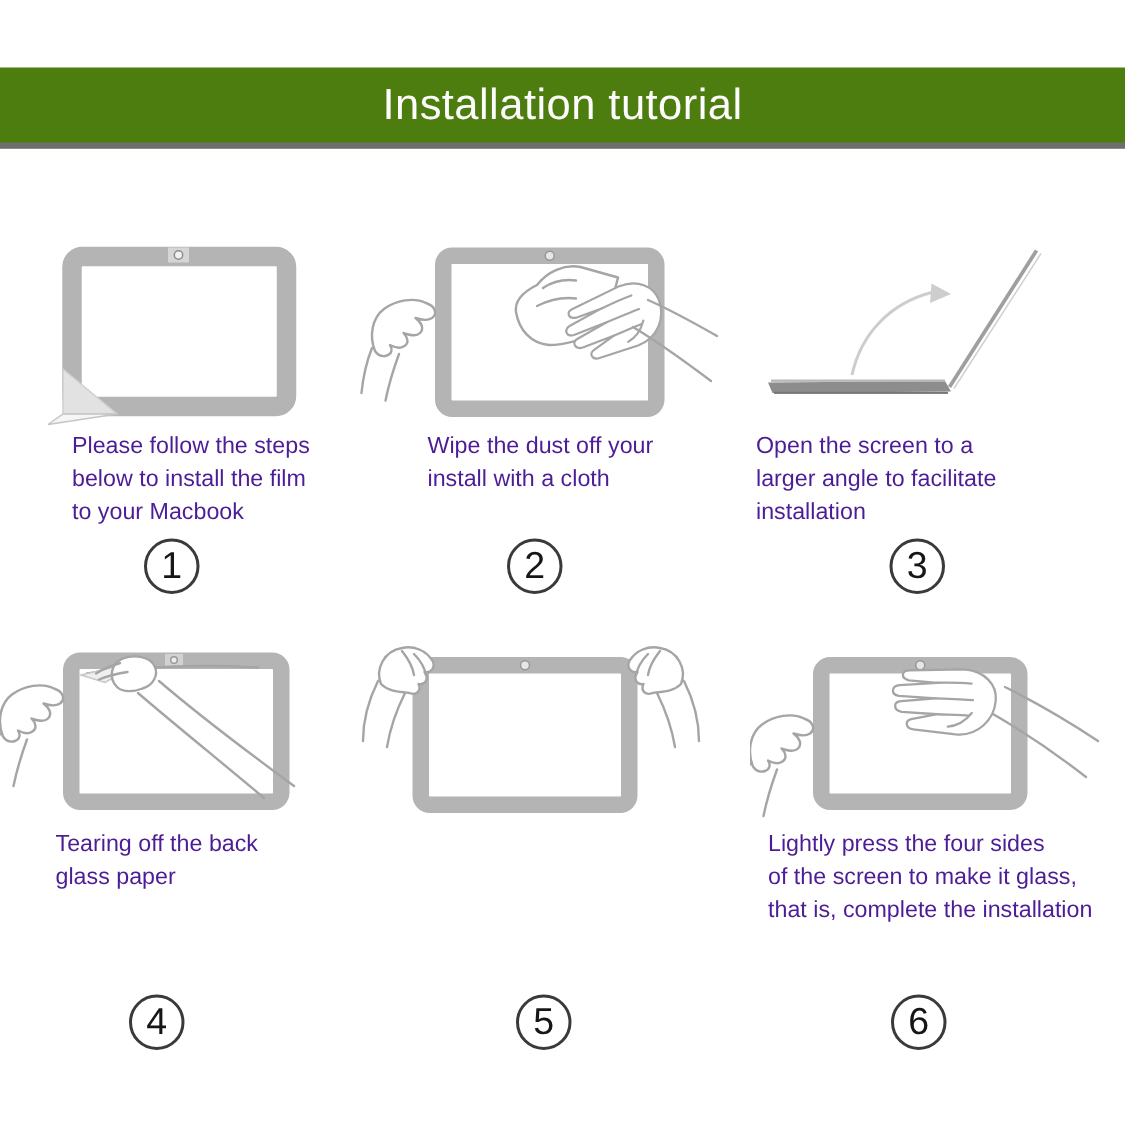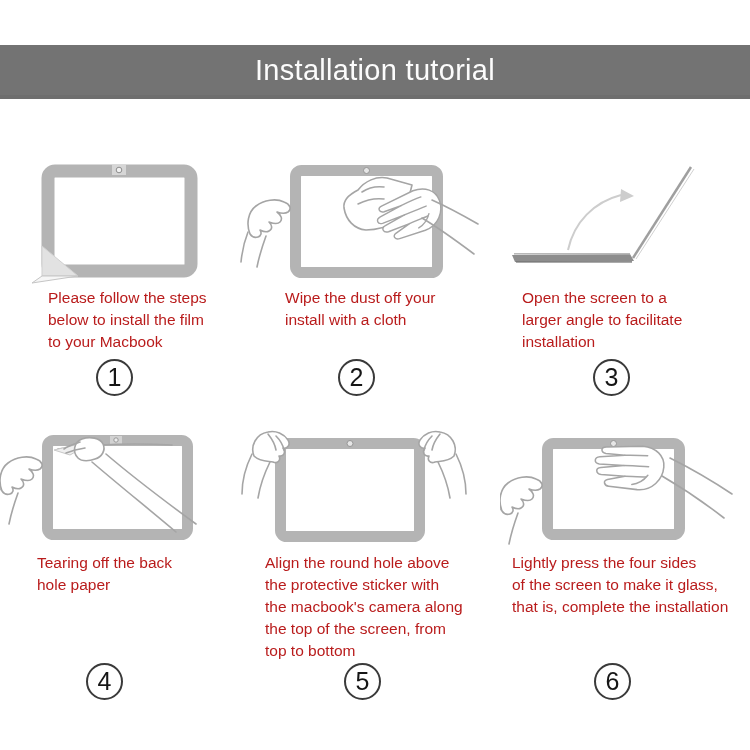--- a/index.html
+++ b/index.html
@@ -2,21 +2,21 @@
 <html><head>
 <meta charset="utf-8">
 <style>
   html,body{margin:0;padding:0;background:#fff;}
   .page{position:relative;width:750px;height:750px;background:#ffffff;overflow:hidden;
         font-family:"Liberation Sans",sans-serif;}
   .header{position:absolute;left:0;top:45px;width:750px;height:50px;
           display:flex;align-items:center;justify-content:center;
           background:#7d7d7d;border-bottom:4px solid #6e6e6e;}
   .header .title{font-size:29px;color:#fcfcfc;letter-spacing:.3px;}
-  .caption{position:absolute;font-size:15.5px;line-height:22px;color:#b91c1c;
+  .caption{position:absolute;font-size:15.5px;line-height:22px;color:#4c1d95;
            white-space:pre-line;}
   .badge{position:absolute;width:33px;height:33px;border:2px solid #3a3a3a;border-radius:50%;
          display:flex;align-items:center;justify-content:center;
          font-size:25px;color:#161616;background:#fff;}
   .illus{position:absolute;}
   .illus svg{display:block;}
   .ln{fill:none;stroke:#a5a5a5;stroke-width:1.6;stroke-linecap:round;stroke-linejoin:round;}
   .hand{fill:#ffffff;stroke:#a5a5a5;stroke-width:1.6;stroke-linecap:round;stroke-linejoin:round;}
   .frame{fill:#ffffff;stroke:#b4b4b4;}
 </style>
@@ -39,21 +39,21 @@
           L10,19 C4,20 4,26 10,26.5 L36,26 L12,30 C6,31 7,37 13,37.5 L38,37
           L20,42 C15,43.5 17,49 22,49 L52,50 C68,50 78,37 78,24 Z"></path>
         <path class="ln" d="M36,15 C46,14 54,13.5 60,13.5"></path>
         <path class="ln" d="M36,26 C46,25.5 56,25 62,25"></path>
         <path class="ln" d="M38,37 C48,36.5 56,36 60,36"></path>
         <path class="ln" d="M62,34 C58,40 52,44 46,45"></path>
       </g>
     </defs>
   </svg>
 
-  <div class="header" style="background: #737373; border-bottom-color: rgb(110, 110, 110);">
+  <div class="header" style="background: #4d7c0f; border-bottom-color: rgb(110, 110, 110);">
     <span class="title" style="color: rgb(252, 252, 252);">Installation tutorial</span>
   </div>
 
   <div class="illus" style="left:20px;top:150px">
     <svg width="200" height="135" viewBox="0 0 200 135">
       <rect class="frame" x="28" y="21" width="143" height="100" rx="7" stroke-width="13"></rect>
       <rect x="92" y="15" width="14" height="10" fill="#d6d6d6"></rect>
       <circle cx="99" cy="20" r="2.8" fill="#f0f0f0" stroke="#8d8d8d" stroke-width="1"></circle>
       <polygon points="22,96 22,126 58,126" fill="#e2e2e2" stroke="#cfcfcf" stroke-width="1"></polygon>
       <polygon points="22,126 58,126 12,133" fill="#f6f6f6" stroke="#c5c5c5" stroke-width="1"></polygon>
@@ -130,30 +130,25 @@
       <path class="ln" d="M170,38 C194,50 214,62 232,74"></path>
       <path class="ln" d="M162,56 C186,70 206,84 224,98"></path>
     </svg>
   </div>
 
   <div class="caption" style="left:48px;top:287px;width:195px">Please follow the steps
 below to install the film
 to your Macbook</div>
   <div class="caption" style="left:285px;top:287px;width:195px">Wipe the dust off your
 install with a cloth</div>
-  <div class="caption" style="left:522px;top:287px;width:205px">Open the screen to a
+  <div class="caption" style="left:504px;top:287px;width:205px">Open the screen to a
 larger angle to facilitate
 installation</div>
   <div class="caption" style="left:37px;top:552px;width:195px">Tearing off the back
-hole paper</div>
-  <div class="caption" style="left:265px;top:552px;width:225px">Align the round hole above
-the protective sticker with
-the macbook's camera along
-the top of the screen, from
-top to bottom</div>
+glass paper</div>
   <div class="caption" style="left:512px;top:552px;width:235px">Lightly press the four sides
 of the screen to make it glass,
 that is, complete the installation</div>
 
   <div class="badge" style="left:96px;top:359px">1</div>
   <div class="badge" style="left:338px;top:359px">2</div>
   <div class="badge" style="left:593px;top:359px">3</div>
   <div class="badge" style="left:86px;top:663px">4</div>
   <div class="badge" style="left:344px;top:663px">5</div>
   <div class="badge" style="left:594px;top:663px">6</div>

